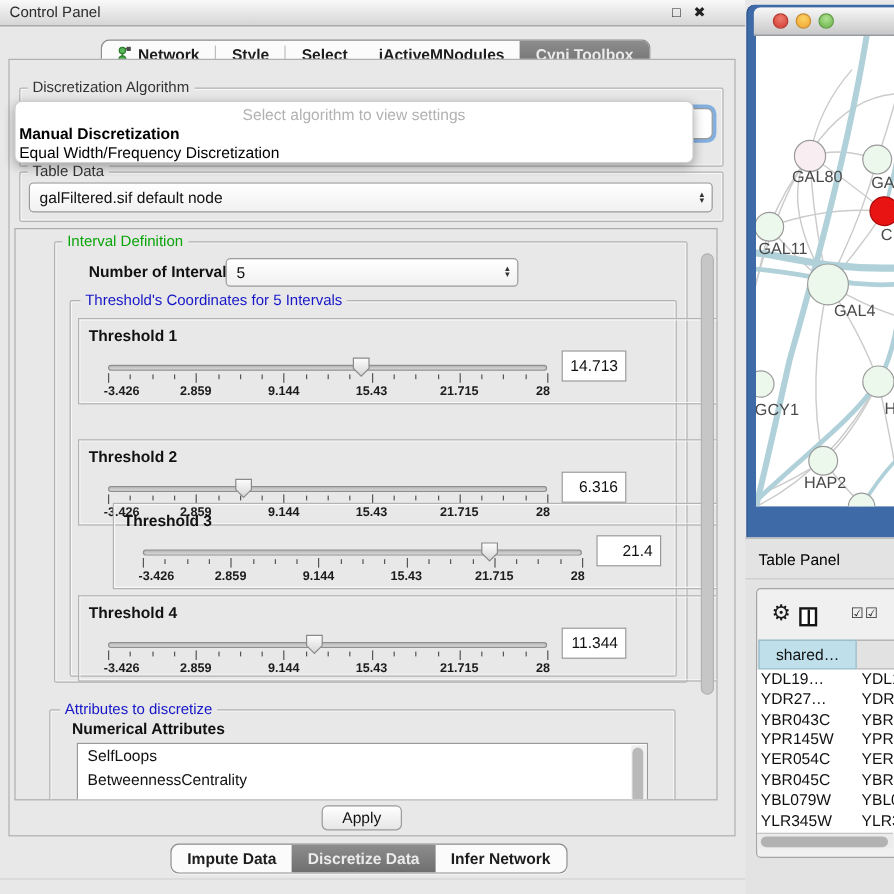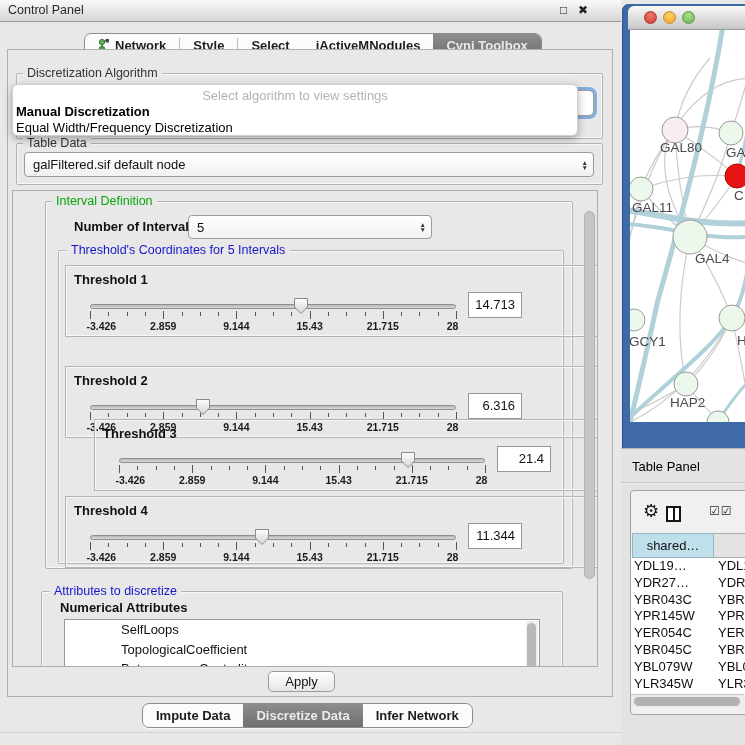--- a/index.html
+++ b/index.html
@@ -67,21 +67,21 @@
   .track { position:absolute; left:0; top:6px; width:366px; height:5px;
     background:linear-gradient(#b7b7b7,#dadada); border:1px solid #8f8f8f; border-radius:3px; }
   .tick { position:absolute; width:1px; background:#555; }
   .tlabel { position:absolute; top:22px; font-size:10.5px; font-weight:bold; color:#1b1b1b;
     transform:translateX(-50%); white-space:nowrap; }
   .thumb { position:absolute; top:-1px; width:16px; height:18px; }
   .vbox { position:absolute; left:402px; top:26px; width:54px; height:26px; background:#fff;
     border:1px solid #979797; font-size:13px; text-align:right; line-height:24px; padding-right:6px; color:#111; }
 
   #attr-list { position:absolute; left:22px; top:27px; width:476px; height:62px;
-    background:#fff; border:1px solid #9a9a9a; overflow:hidden;padding-left:48px; }
+    background:#fff; border:1px solid #9a9a9a; overflow:hidden; }
   #attr-list .li { padding-left:8px; font-size:13px; line-height:19.5px; color:#111; white-space:nowrap; }
   #attr-list .sb { position:absolute; right:1px; top:1px; width:12px; bottom:1px; background:#efefef; }
   #attr-list .sb .th { position:absolute; left:1px; top:2px; width:9px; height:46px;
     background:#b9b9b9; border-radius:5px; }
 
   #apply-btn { position:absolute; left:268px; top:671px; width:67px; height:21px;
     background:linear-gradient(#ffffff,#e6e6e6); border:1px solid #9b9b9b; border-radius:5px;
     font-size:13px; text-align:center; line-height:19px; color:#111; }
 
   
@@ -364,21 +364,20 @@
           </div>
         </div>
     </div>
   </div>
 
   <div class="group" style="left:28px; top:400px; width:522px; height:120px;">
     <span class="gtitle blue" style="left:8px;">Attributes to discretize</span>
     <span class="boldlbl" style="left:18px; top:8px;">Numerical Attributes</span>
     <div id="attr-list">
       <div class="li">SelfLoops</div>
-        <div class="li">TopologicalCoefficient</div>
         <div class="li">BetweennessCentrality</div>
         <div class="sb">
           <div class="th"></div>
         </div>
     </div>
   </div>
 
   <div class="vscroll" style="left:571px; top:20px; width:11px; height:368px;"></div>
 </div>
 

